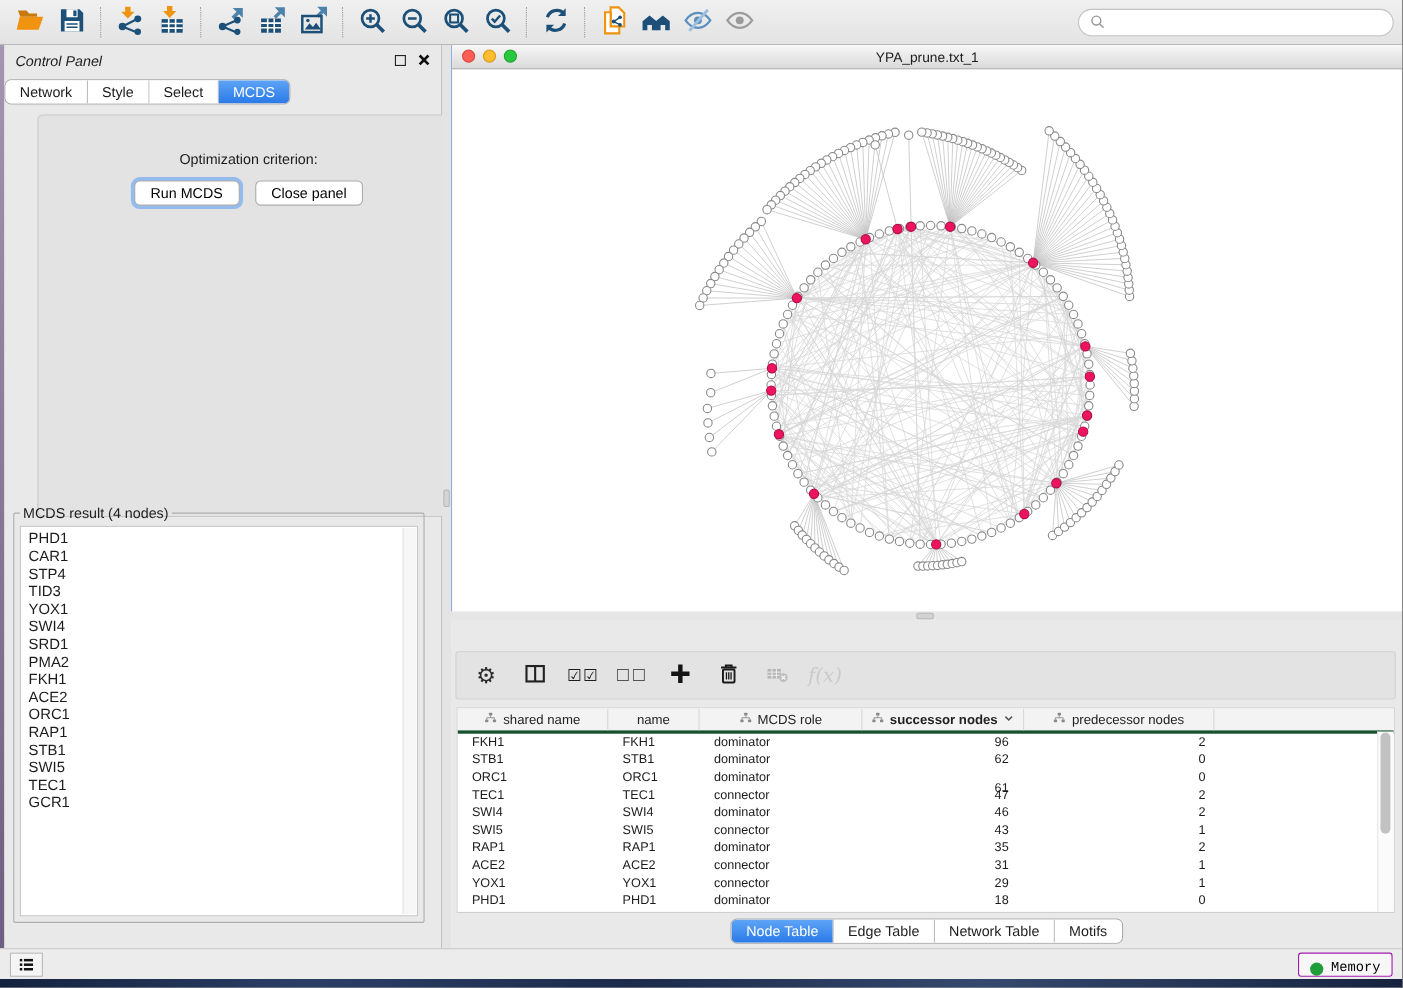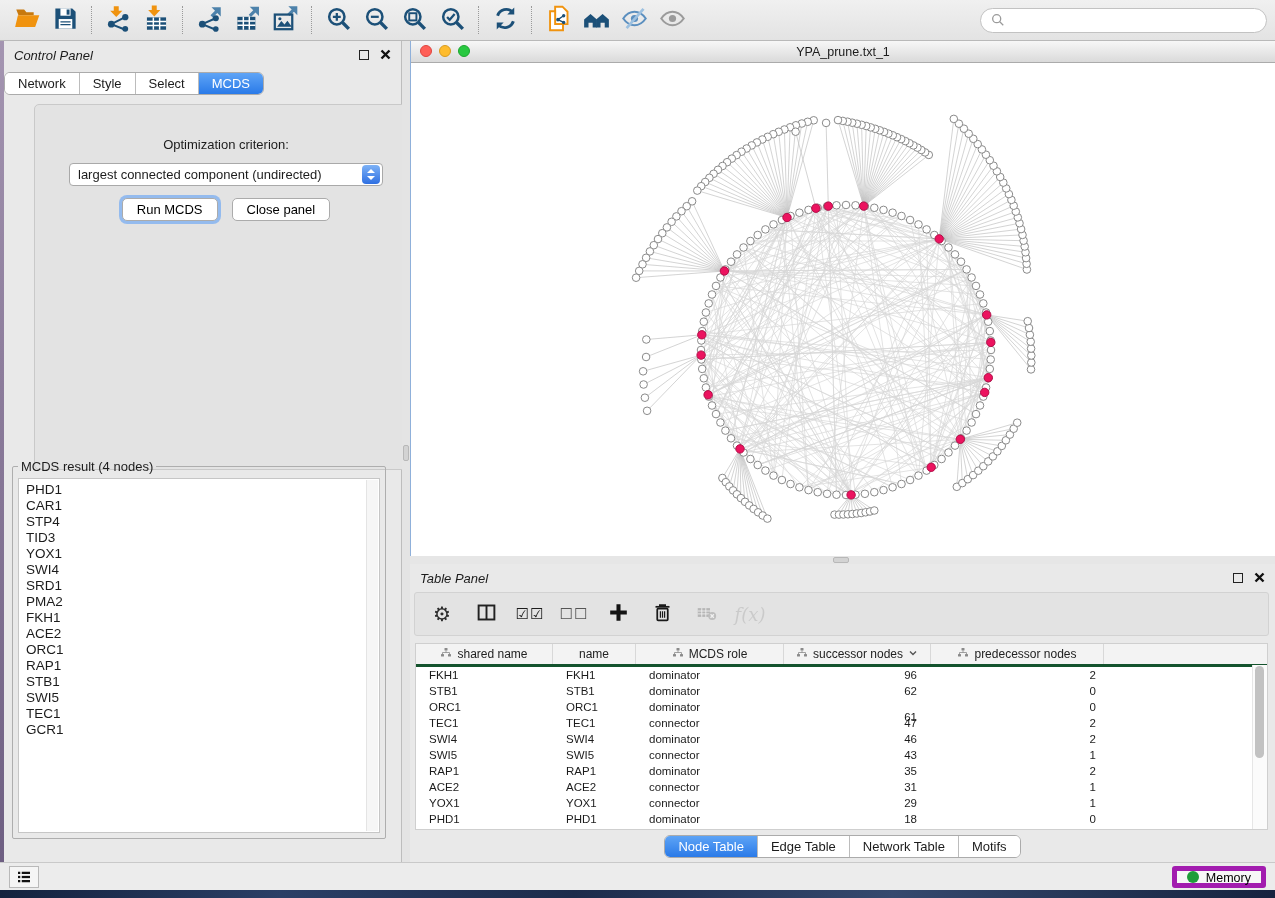--- a/index.html
+++ b/index.html
@@ -111,23 +111,23 @@
   .tp-scroll{position:absolute;top:21px;right:0;bottom:0;width:14px;background:#fbfbfb;
              border-left:1px solid #e6e6e6;}
   .tp-thumb{position:absolute;top:1px;left:2px;width:9px;height:92px;background:#c2c2c2;border-radius:5px;}
   .tp-tabs-row{position:absolute;left:0;top:271px;width:100%;display:flex;justify-content:center;}
 
   
   .status-bar{position:absolute;left:0;top:862px;width:1275px;height:28px;box-sizing:border-box;
               background:#ececec;border-top:1px solid #c9c9c9;display:flex;align-items:center;padding:0 9px;}
   .list-btn{width:30px;height:22px;background:#f5f5f5;border:1px solid #b9b9b9;display:flex;
             align-items:center;justify-content:center;padding:0;}
-  .memory-btn{margin-left:auto;display:flex;align-items:flex-start;gap:7px;background:#f7f7f7;
-              border:5px solid #a21caf;border-radius:3px;height:22px;padding:0 10px;font-size:12.5px;
-              font-family:Liberation Sans, sans-serif;}
+  .memory-btn{margin-left:auto;display:flex;align-items:flex-end;gap:7px;background:#f7f7f7;
+              border:1px solid #a21caf;border-radius:3px;height:22px;padding:0 10px;font-size:12.5px;
+              font-family:Liberation Mono, monospace;}
   .mem-dot{width:12px;height:12px;border-radius:50%;}
 </style>
 </head>
 <body>
 
 <div class="screen">
 
   <div class="toolbar">
     <div id="tb-icons">
         <button class="tb">
@@ -284,24 +284,20 @@
     <div class="cp-tabs-row">
         <div class="seg" id="cp-tabs">
           <button>Network</button>
           <button>Style</button>
           <button>Select</button>
           <button class="active">MCDS</button>
         </div>
       </div>
     <div class="cp-inner">
       <div class="opt-label">Optimization criterion:</div>
-      <div class="select">
-        <span>largest connected component (undirected)</span>
-        <span class="stepper"></span>
-      </div>
       <div class="btn-row">
         <button class="btn focus-ring">Run MCDS</button>
         <button class="btn">Close panel</button>
       </div>
     </div>
     <fieldset class="mcds-fieldset">
       <legend>MCDS result (4 nodes)</legend>
       <div class="mcds-listbox">
         <div class="mcds-list" id="mcds-list">
             <div>PHD1</div>
@@ -1028,31 +1024,20 @@
           <circle cx="313.4" cy="208.0" r="4.2"></circle>
         </g>
       </svg>
   </div>
 
   <div class="h-splitter">
       <div class="h-grip"></div>
     </div>
 
   <div class="table-panel">
-    <div class="panel-head">
-      <span class="ptitle">Table Panel</span>
-      <span class="win-btns">
-        <span class="float-btn"></span>
-        <span class="close-btn">
-          <svg width="11" height="11" viewBox="0 0 11 11">
-              <path d="M1.5 1.5l8 8M9.5 1.5l-8 8" stroke="#111" stroke-width="2.4"></path>
-            </svg>
-        </span>
-      </span>
-    </div>
     <div class="tp-toolbar" id="tp-toolbar">
         <button class="tpi">
           <span><span class="glyph-gear">⚙</span></span>
         </button>
         <button class="tpi">
           <span><svg viewBox="0 0 24 24">
               <rect x="3" y="4" width="18" height="16" fill="none" stroke="#222" stroke-width="2.2"></rect>
               <path d="M12 4v16" stroke="#222" stroke-width="2.2"></path>
             </svg></span>
         </button>
@@ -1107,21 +1092,21 @@
             <span><svg viewBox="0 0 24 24" width="12" height="12">
                 <g fill="#8a8a8a">
                   <rect x="9" y="2" width="6" height="5" rx="1"></rect>
                   <rect x="2" y="14" width="6" height="5" rx="1"></rect>
                   <rect x="16" y="14" width="6" height="5" rx="1"></rect>
                 </g>
                 <path d="M12 7v4M5 14v-3h14v3" stroke="#8a8a8a" stroke-width="1.6" fill="none"></path>
               </svg></span>
             <span>MCDS role</span>
           </div>
-          <div class="th" style="width: 147px;">
+          <div class="th" style="width: 147px; font-weight: bold;">
             <span><svg viewBox="0 0 24 24" width="12" height="12">
                 <g fill="#8a8a8a">
                   <rect x="9" y="2" width="6" height="5" rx="1"></rect>
                   <rect x="2" y="14" width="6" height="5" rx="1"></rect>
                   <rect x="16" y="14" width="6" height="5" rx="1"></rect>
                 </g>
                 <path d="M12 7v4M5 14v-3h14v3" stroke="#8a8a8a" stroke-width="1.6" fill="none"></path>
               </svg></span>
             <span>successor nodes</span>
             <span><svg width="10" height="10" viewBox="0 0 10 10">

